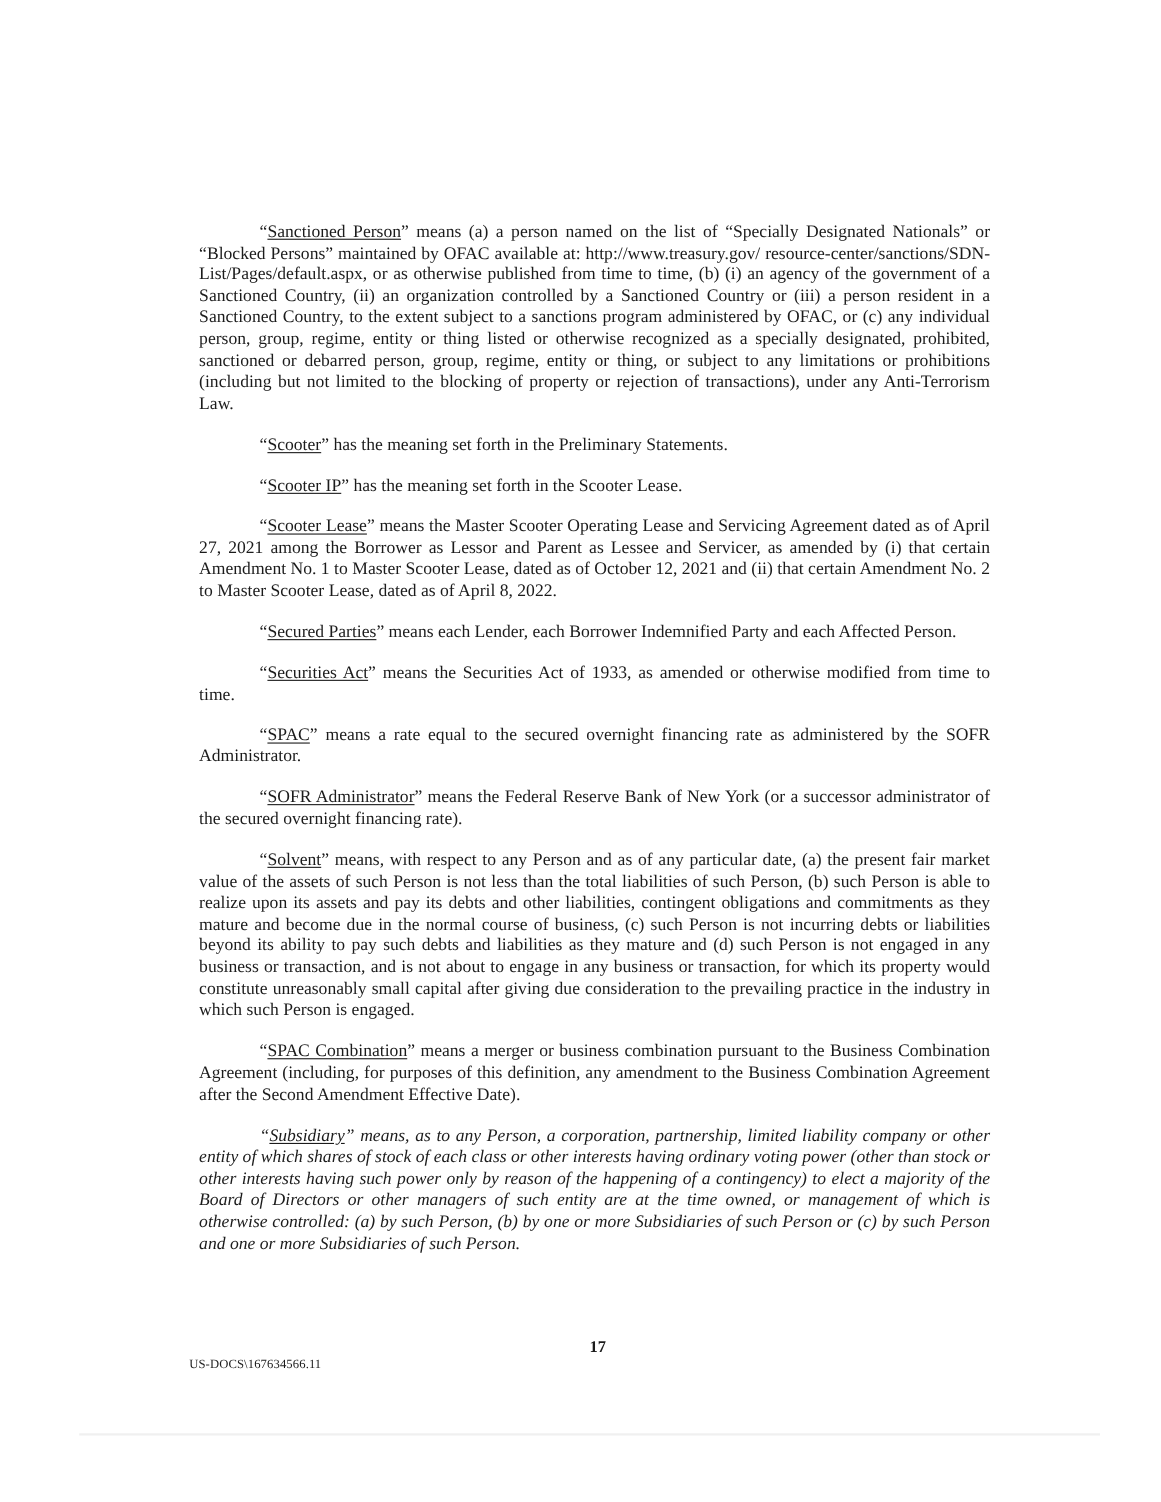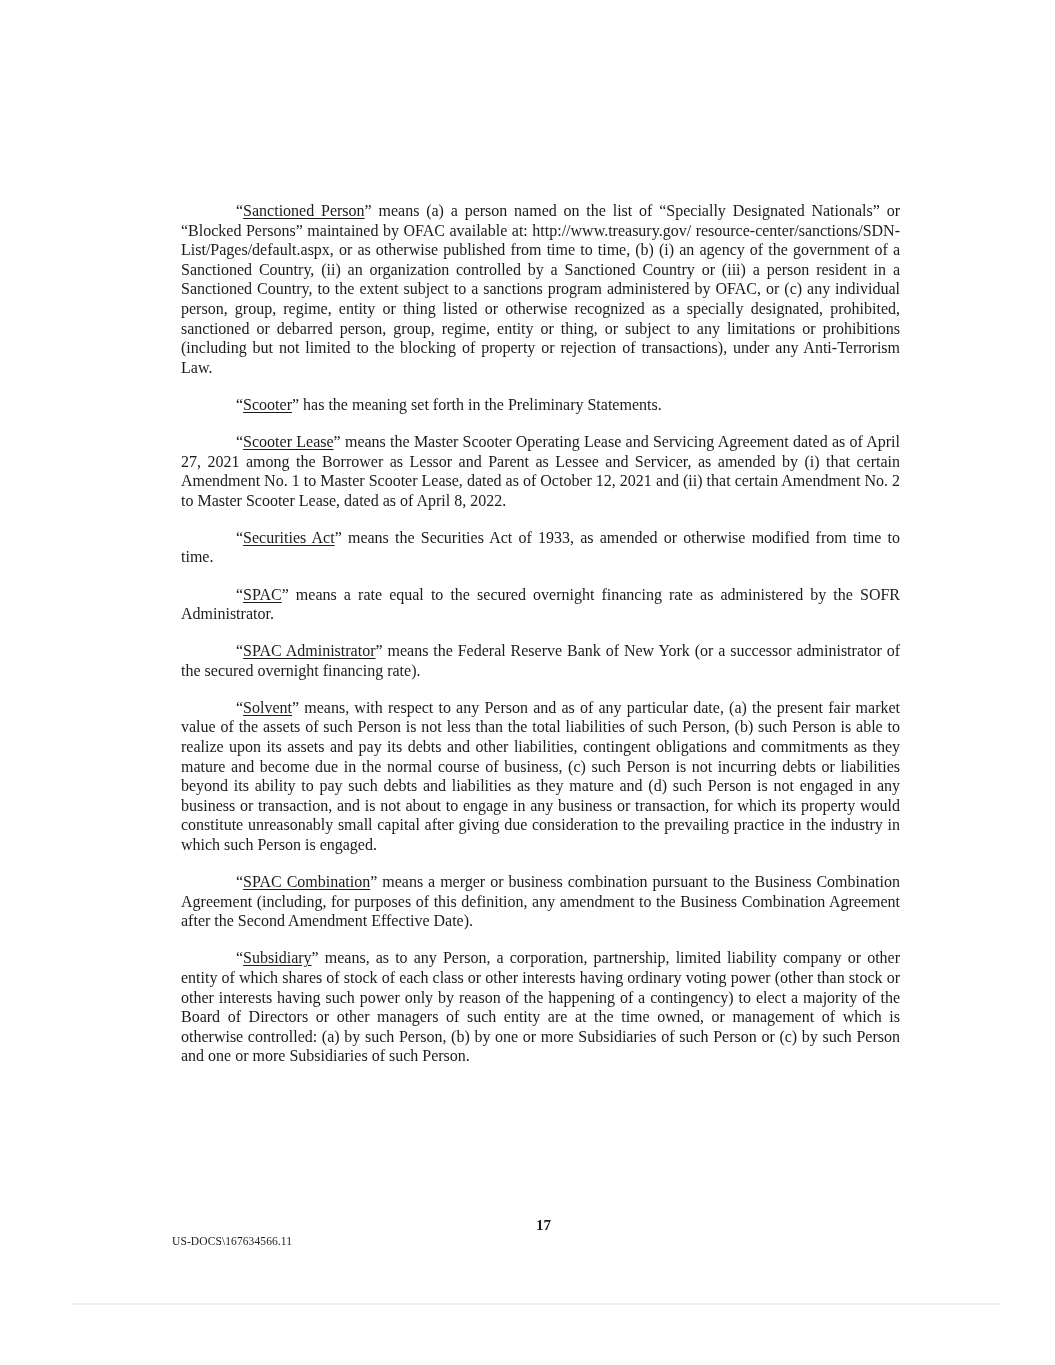--- a/index.html
+++ b/index.html
@@ -23,21 +23,21 @@
     top: 201px;
     width: 719px;
   }
   p.para {
     margin: 0 0 17.5px 0;
     font-size: 16px;
     line-height: 19.6px;
     text-align: justify;
     text-indent: 55px;
   }
-  p.para:last-child { margin-bottom: 0; }
+  p.para:last-child { margin-bottom: 0; font-style: italic; }
   .term {
     text-decoration: underline;
     text-underline-offset: 2px;
   }
   .page-number {
     position: absolute;
     top: 1216px;
     left: 0;
     width: 100%;
     text-align: center;
@@ -61,24 +61,26 @@
     border-top: 2px solid #f0f0f0;
   }
 </style>
 </head>
 <body>
 
 <div class="page">
   <div class="content">
     <p class="para"><span>“</span><span class="term">Sanctioned Person</span><span>” means (a) a person named on the list of “Specially Designated Nationals” or “Blocked Persons” maintained by OFAC available at: http://www.treasury.gov/ resource-center/sanctions/SDN-List/Pages/default.aspx, or as otherwise published from time to time, (b) (i) an agency of the government of a Sanctioned Country, (ii) an organization controlled by a Sanctioned Country or (iii) a person resident in a Sanctioned Country, to the extent subject to a sanctions program administered by OFAC, or (c) any individual person, group, regime, entity or thing listed or otherwise recognized as a specially designated, prohibited, sanctioned or debarred person, group, regime, entity or thing, or subject to any limitations or prohibitions (including but not limited to the blocking of property or rejection of transactions), under any Anti-Terrorism Law.</span></p>
     <p class="para"><span>“</span><span class="term">Scooter</span><span>” has the meaning set forth in the Preliminary Statements.</span></p>
+    <p class="para"><span>“</span><span class="term">Scooter IP</span><span>” has the meaning set forth in the Scooter Lease.</span></p>
     <p class="para"><span>“</span><span class="term">Scooter Lease</span><span>” means the Master Scooter Operating Lease and Servicing Agreement dated as of April 27, 2021 among the Borrower as Lessor and Parent as Lessee and Servicer, as amended by (i) that certain Amendment No. 1 to Master Scooter Lease, dated as of October 12, 2021 and (ii) that certain Amendment No. 2 to Master Scooter Lease, dated as of April 8, 2022.</span></p>
+    <p class="para"><span>“</span><span class="term">Secured Parties</span><span>” means each Lender, each Borrower Indemnified Party and each Affected Person.</span></p>
     <p class="para"><span>“</span><span class="term">Securities Act</span><span>” means the Securities Act of 1933, as amended or otherwise modified from time to time.</span></p>
     <p class="para"><span>“</span><span class="term">SPAC</span><span>” means a rate equal to the secured overnight financing rate as administered by the SOFR Administrator.</span></p>
-    <p class="para"><span>“</span><span class="term">SPAC Administrator</span><span>” means the Federal Reserve Bank of New York (or a successor administrator of the secured overnight financing rate).</span></p>
+    <p class="para"><span>“</span><span class="term">SOFR Administrator</span><span>” means the Federal Reserve Bank of New York (or a successor administrator of the secured overnight financing rate).</span></p>
     <p class="para"><span>“</span><span class="term">Solvent</span><span>” means, with respect to any Person and as of any particular date, (a) the present fair market value of the assets of such Person is not less than the total liabilities of such Person, (b) such Person is able to realize upon its assets and pay its debts and other liabilities, contingent obligations and commitments as they mature and become due in the normal course of business, (c) such Person is not incurring debts or liabilities beyond its ability to pay such debts and liabilities as they mature and (d) such Person is not engaged in any business or transaction, and is not about to engage in any business or transaction, for which its property would constitute unreasonably small capital after giving due consideration to the prevailing practice in the industry in which such Person is engaged.</span></p>
     <p class="para"><span>“</span><span class="term">SPAC Combination</span><span>” means a merger or business combination pursuant to the Business Combination Agreement (including, for purposes of this definition, any amendment to the Business Combination Agreement after the Second Amendment Effective Date).</span></p>
     <p class="para"><span>“</span><span class="term">Subsidiary</span><span>” means, as to any Person, a corporation, partnership, limited liability company or other entity of which shares of stock of each class or other interests having ordinary voting power (other than stock or other interests having such power only by reason of the happening of a contingency) to elect a majority of the Board of Directors or other managers of such entity are at the time owned, or management of which is otherwise controlled: (a) by such Person, (b) by one or more Subsidiaries of such Person or (c) by such Person and one or more Subsidiaries of such Person.</span></p>
   </div>
 
   <div class="page-number">17</div>
   <div class="doc-id">US-DOCS\167634566.11</div>
   <div class="page-edge-line"></div>
 </div>
 

